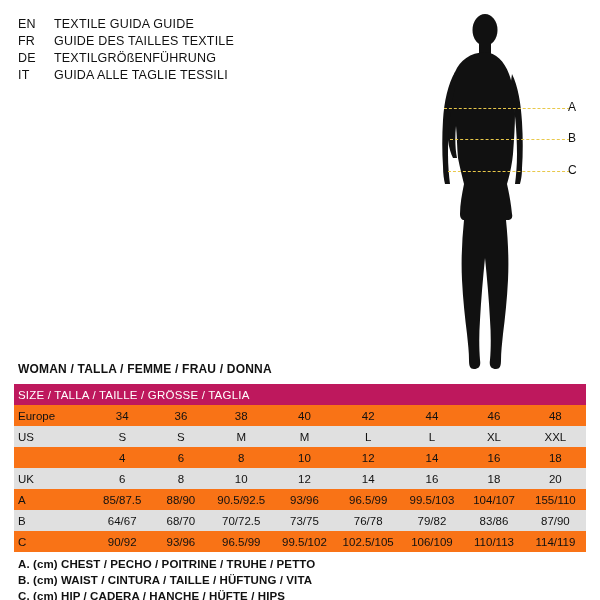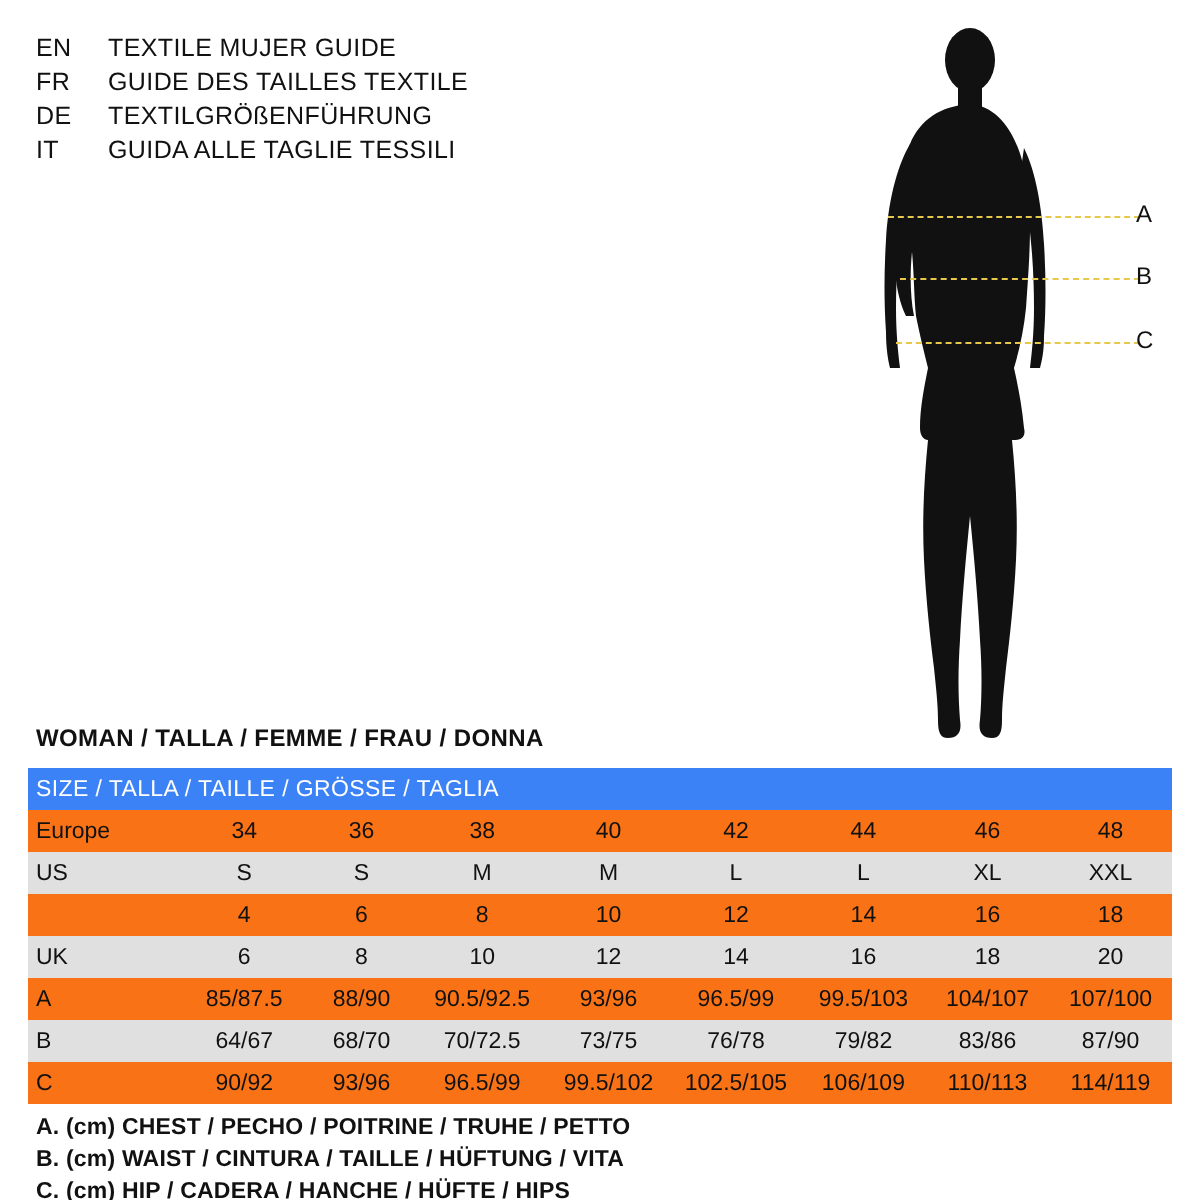--- a/index.html
+++ b/index.html
@@ -86,21 +86,21 @@
     border-collapse: collapse;
     font-size: 11.5px;
   }
   table.size-table td {
     padding: 2px 4px;
     height: 17px;
     color: #111;
     white-space: nowrap;
   }
   tr.header-row td {
-    background: #3b82f6;
+    background: #be185d;
     color: #ffffff;
     font-weight: normal;
     font-size: 11.5px;
     letter-spacing: 0.2px;
   }
   tr.row-light td { background: #f97316; }
   tr.row-dark td  { background: #e0e0e0; margin-left: 36px; }
   td.label-col {
     width: 88px;
     text-align: left;
@@ -127,21 +127,21 @@
   }
 </style>
 </head>
 <body>
 
 <div class="page">
 
   <div class="lang-block">
     <div class="lang-row">
       <span class="lang-code">EN</span>
-      <span class="lang-text">TEXTILE MUJER GUIDE</span>
+      <span class="lang-text">TEXTILE GUIDA GUIDE</span>
     </div>
     <div class="lang-row">
       <span class="lang-code">FR</span>
       <span class="lang-text">GUIDE DES TAILLES TEXTILE</span>
     </div>
     <div class="lang-row">
       <span class="lang-code">DE</span>
       <span class="lang-text">TEXTILGRÖßENFÜHRUNG</span>
     </div>
     <div class="lang-row">
@@ -272,21 +272,21 @@
 
       <tr class="row-light">
         <td class="label-col">A</td>
         <td class="val">85/87.5</td>
         <td class="val">88/90</td>
         <td class="val">90.5/92.5</td>
         <td class="val">93/96</td>
         <td class="val">96.5/99</td>
         <td class="val">99.5/103</td>
         <td class="val">104/107</td>
-        <td class="val">107/100</td>
+        <td class="val">155/110</td>
       </tr>
 
       <tr class="row-dark">
         <td class="label-col">B</td>
         <td class="val">64/67</td>
         <td class="val">68/70</td>
         <td class="val">70/72.5</td>
         <td class="val">73/75</td>
         <td class="val">76/78</td>
         <td class="val">79/82</td>

